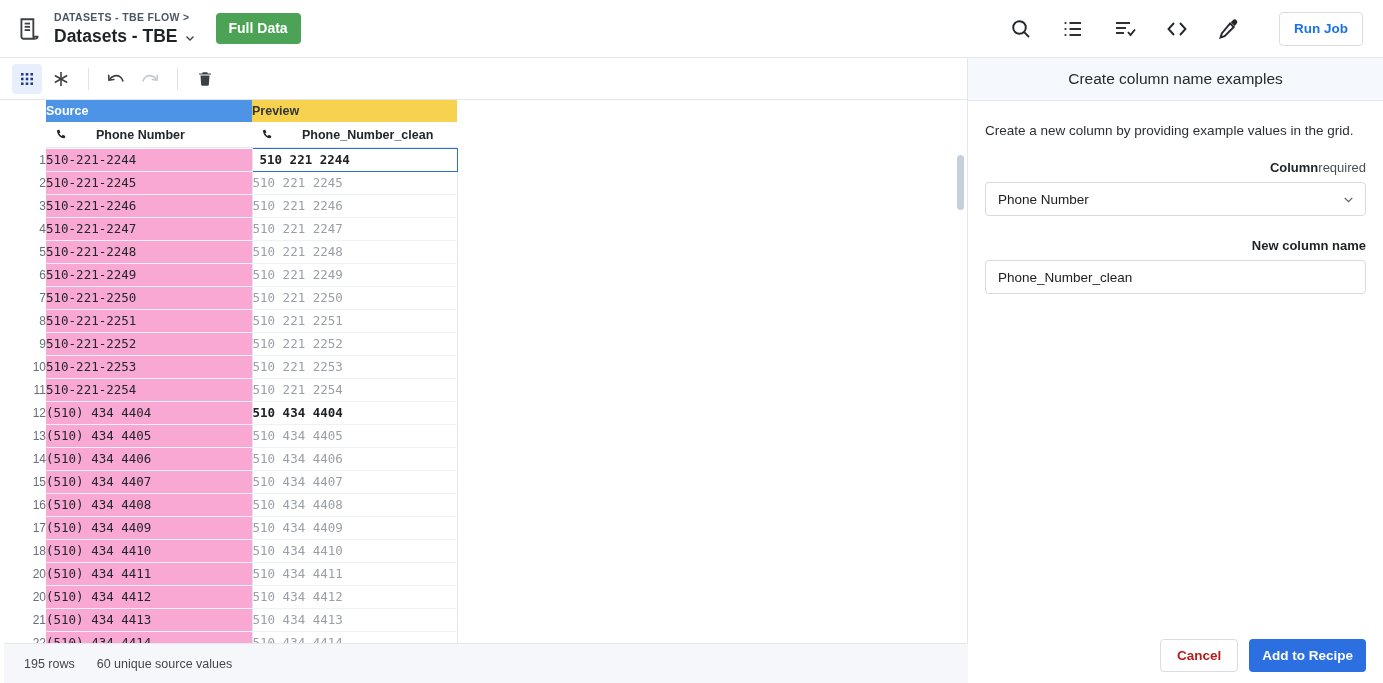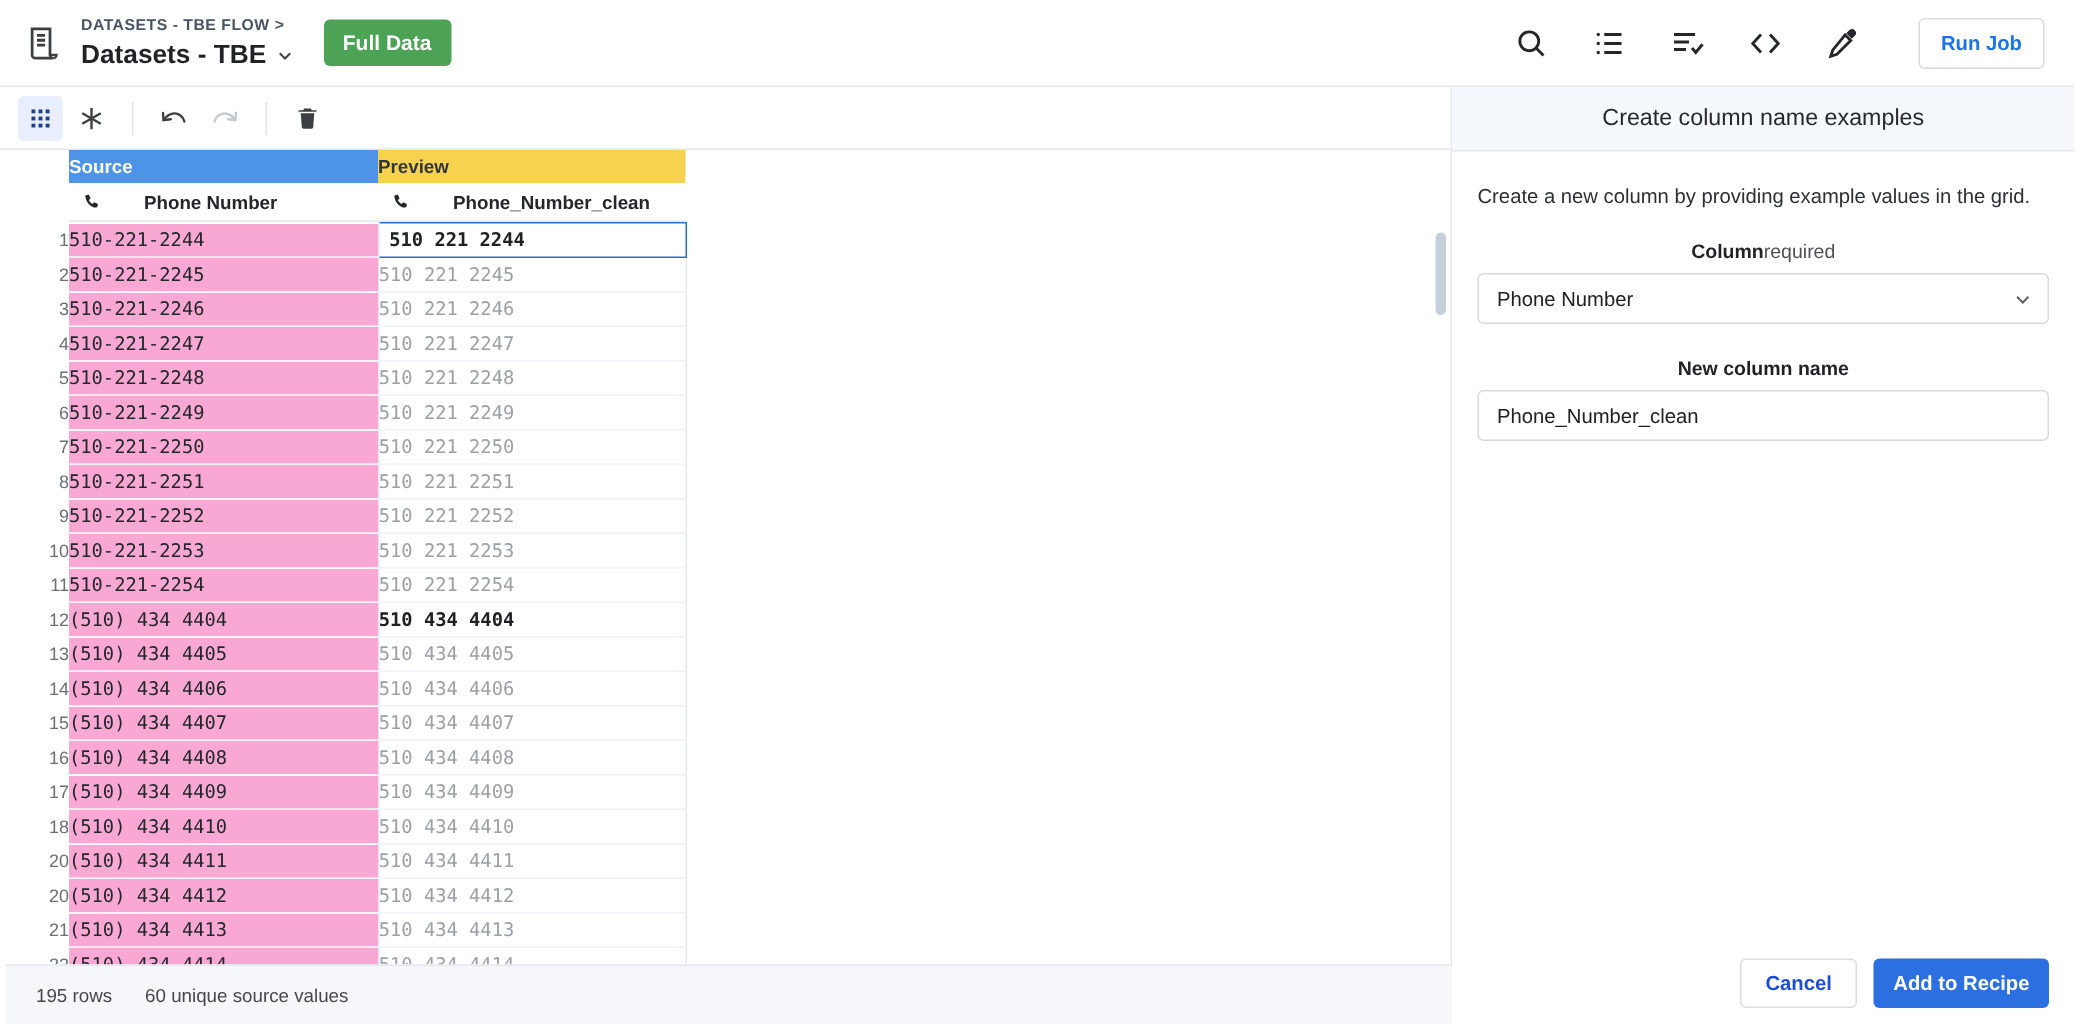--- a/index.html
+++ b/index.html
@@ -127,42 +127,42 @@
     position: absolute; left: 968px; top: 58px; width: 415px; height: 625px;
     background: #ffffff; display: flex; flex-direction: column;
   }
   .panel-head {
     height: 43px; background: #f5f8fd; border-bottom: 1px solid #e4e7ec;
     display: flex; align-items: center; justify-content: center;
   }
   .panel-head h2 { font-size: 15.5px; font-weight: 400; color: #26292d; }
   .panel-body { flex: 1; padding: 20px 17px 0; }
   .panel-desc { font-size: 13.5px; color: #2c3034; line-height: 19px; margin-bottom: 20px; }
-  .field-label-row { display: flex; align-items: baseline; justify-content: center; margin-bottom: 7px; }
+  .field-label-row { display: flex; align-items: baseline; justify-content: flex-end; margin-bottom: 7px; }
   .field-label { font-size: 13px; font-weight: 700; color: #1f2326; }
   .field-req { font-size: 13px; color: #4b5056; font-weight: 400; }
   .select-box {
     width: 100%; height: 34px; border: 1px solid #d6dae0; border-radius: 4px;
     background: #ffffff; display: flex; align-items: center; padding: 0 10px 0 12px;
     font-size: 13.5px; color: #202124; cursor: pointer;
   }
   .select-box .sel-val { flex: 1; }
   .select-box .chev2 { width: 13px; height: 13px; color: #5f6368; }
   .field-gap { height: 22px; }
   .text-input {
     width: 100%; height: 34px; border: 1px solid #d6dae0; border-radius: 4px;
     background: #ffffff; padding: 0 12px; font-size: 13.5px; color: #202124;
     font-family: "Liberation Sans", sans-serif;
   }
   .panel-foot {
     height: 56px; display: flex; align-items: center; justify-content: flex-end;
     gap: 11px; padding-right: 17px;
   }
   .btn-cancel {
-    background: #ffffff; color: #1d4ed8; border: 1px solid #dadce0; border-radius: 4px;
+    background: #ffffff; color: #b91c1c; border: 1px solid #dadce0; border-radius: 4px;
     font-size: 13.5px; font-weight: 700; padding: 8px 16px; cursor: pointer;
   }
   .btn-primary {
     background: #2b6fe0; color: #ffffff; border: none; border-radius: 4px;
     font-size: 13.5px; font-weight: 700; padding: 9px 13px; cursor: pointer;
   }
 </style>
 </head>
 <body>
 

